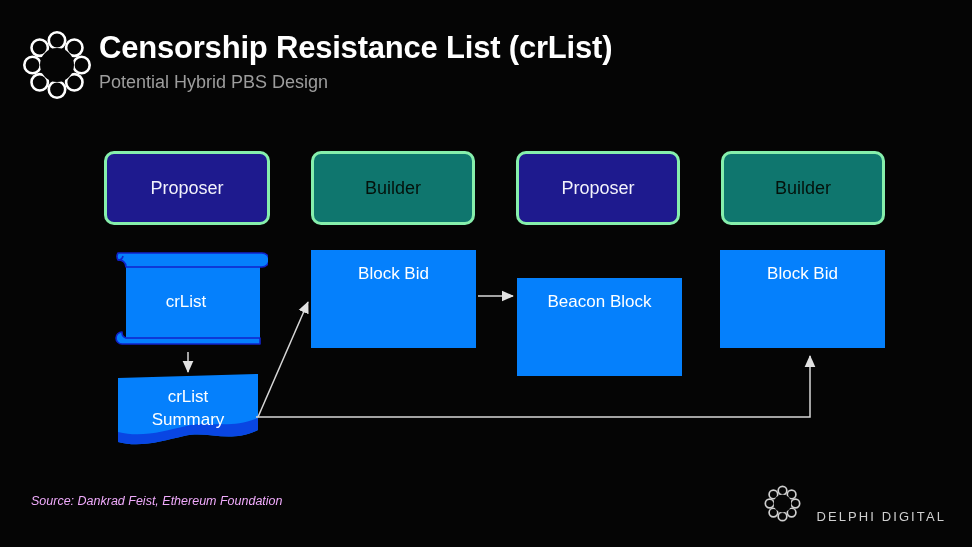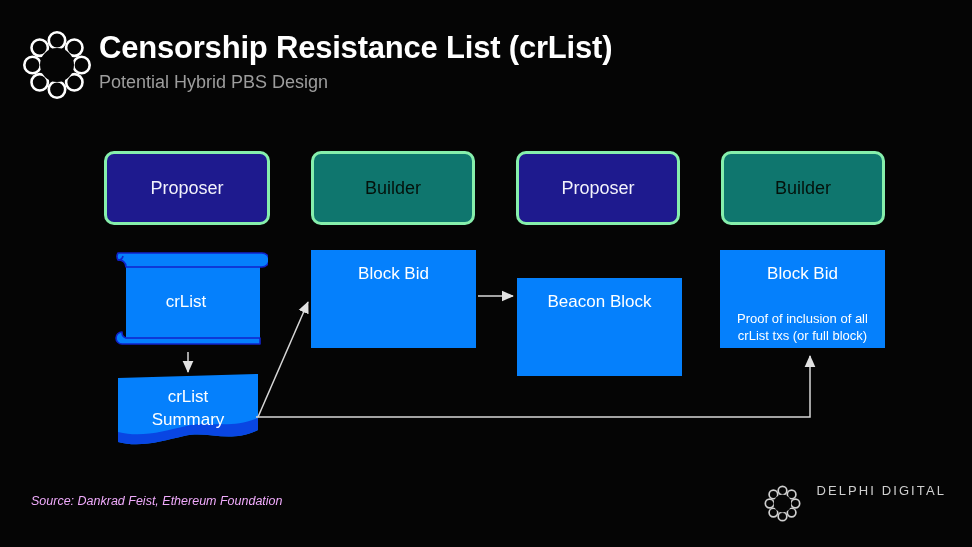--- a/index.html
+++ b/index.html
@@ -154,21 +154,21 @@
     font-style: italic;
     font-weight: 400;
     color: #f0abfc;
     white-space: nowrap;
   }
   #brand {
     position: absolute;
     right: 26px;
     top: 483px;
     display: flex;
-    align-items: flex-start;
+    align-items: flex-end;
     gap: 13px;
   }
   #brand-mark { width: 41px; height: 41px; }
   #brand-word {
     font-size: 13px;
     letter-spacing: 2.1px;
     color: #cfcfcf;
     white-space: nowrap;
   }
 </style>
@@ -227,21 +227,20 @@
   <div class="data-box" style="left:311px; top:250px; width:165px; height:98px;">
     <div class="data-title">Block Bid</div>
   </div>
 
   <div class="data-box" style="left:517px; top:250px; width:165px; height:98px;margin-top:28px;">
     <div class="data-title">Beacon Block</div>
   </div>
 
   <div class="data-box" style="left:720px; top:250px; width:165px; height:98px;">
     <div class="data-title">Block Bid</div>
-    <div class="data-body" style="margin-top:8px;">Proof of inclusion of all crList txs (or full block)</div>
   </div>
 
   <div id="summary-doc">
     <svg viewBox="0 0 140 74" width="140" height="74" aria-hidden="true">
       <path d="M0,4 L140,0 L140,56 C110,70 90,56 66,62 C44,67 22,74 0,68 Z" fill="#0580fc"></path>
       <path d="M0,58 C24,64 46,57 68,52 C90,46 112,56 140,44 L140,56 C110,70 90,56 66,62 C44,67 22,74 0,68 Z" fill="#0a3fe0" opacity="0.9"></path>
     </svg>
   </div>
   <div id="summary-label">crList<br>Summary</div>
 

